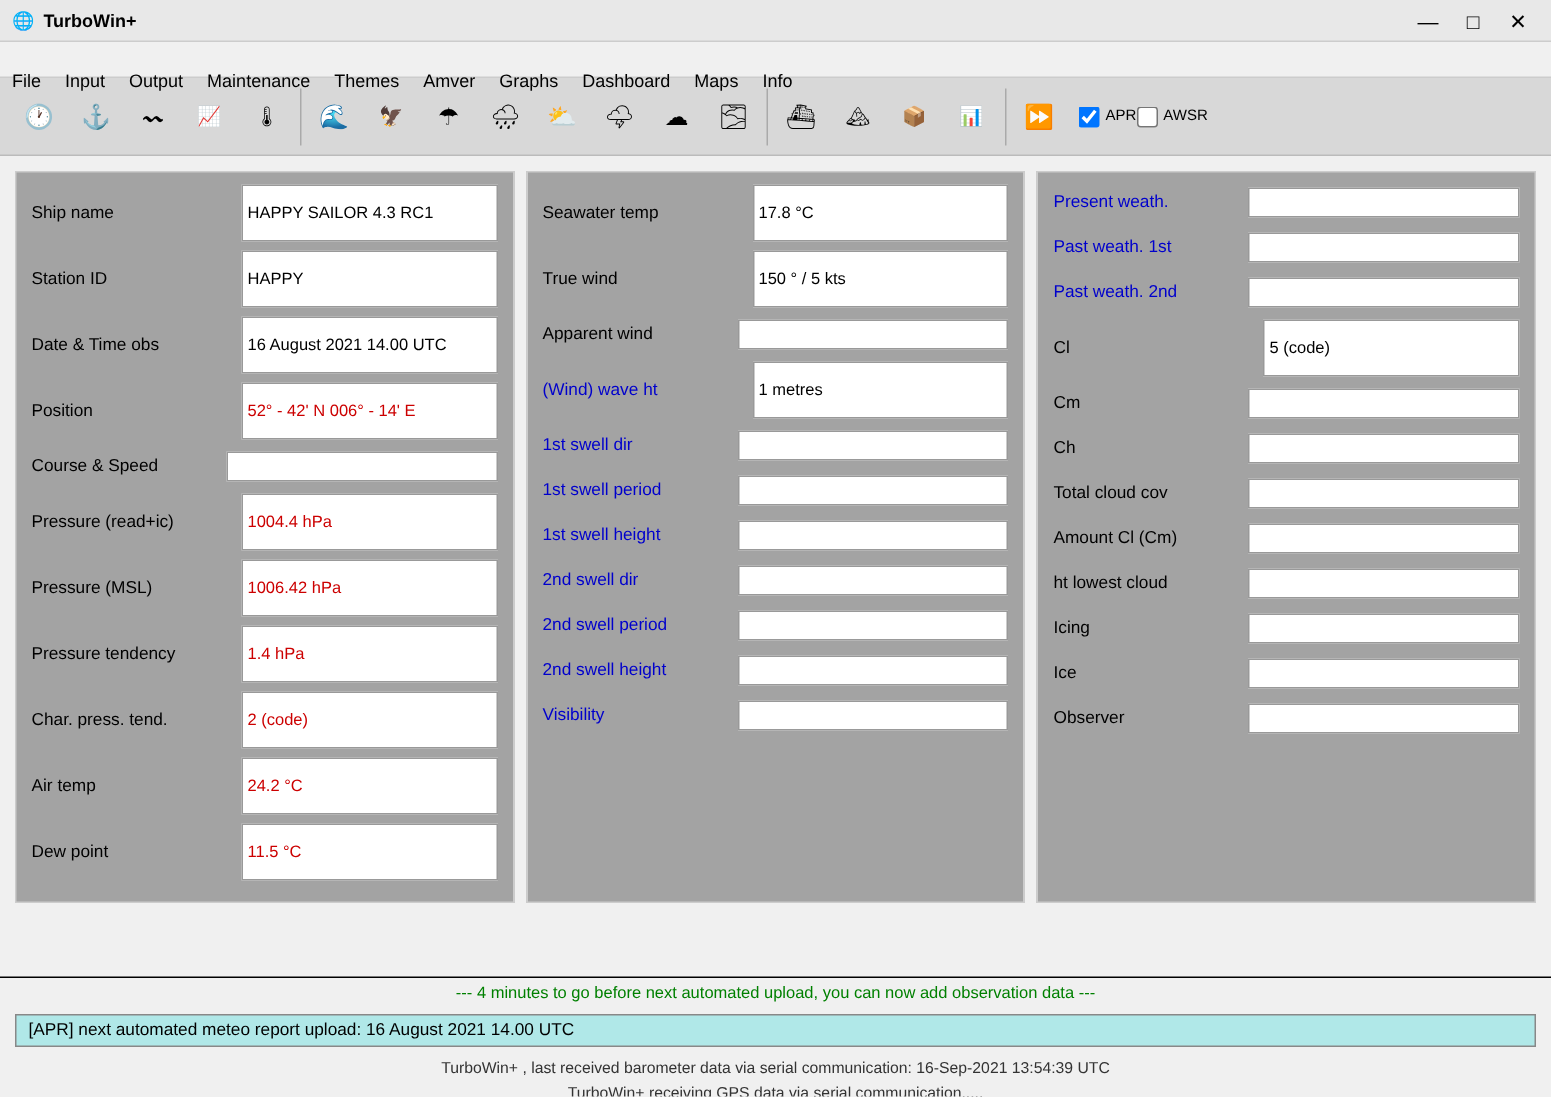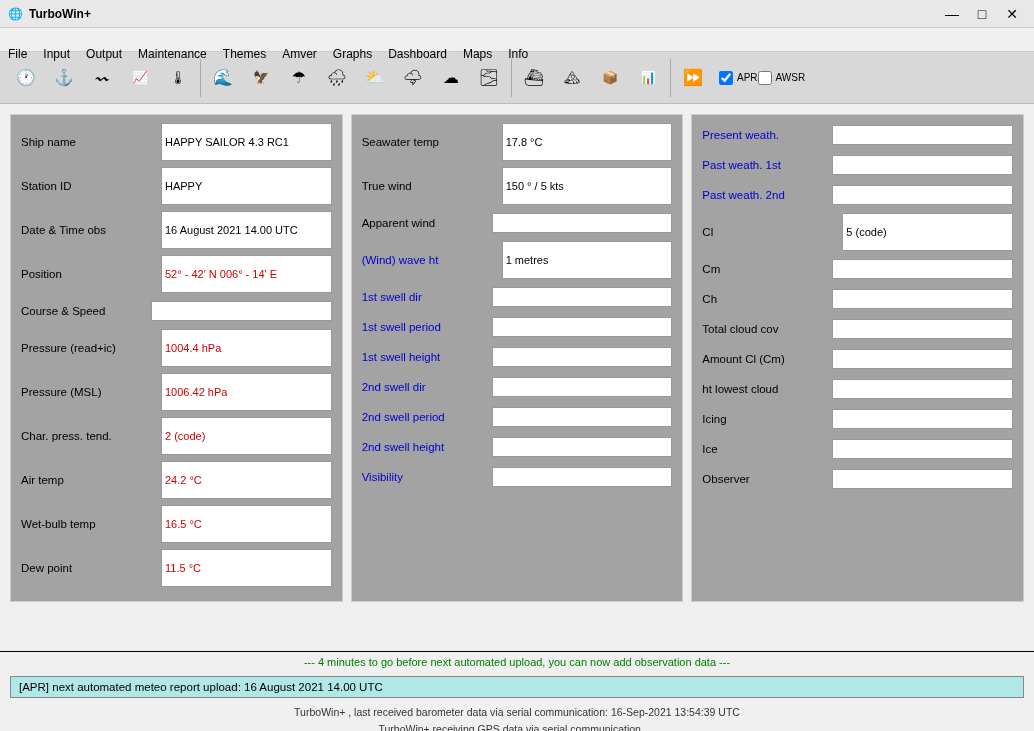--- a/index.html
+++ b/index.html
@@ -271,30 +271,30 @@
       </div>
       <div class="data-row">
         <span class="data-label">Pressure (read+ic)</span>
         <div class="data-value">1004.4 hPa</div>
       </div>
       <div class="data-row">
         <span class="data-label">Pressure (MSL)</span>
         <div class="data-value">1006.42 hPa</div>
       </div>
       <div class="data-row">
+        <span class="data-label">Pressure tendency</span>
+        <div class="data-value">1.4 hPa</div>
+      </div>
+      <div class="data-row">
         <span class="data-label">Char. press. tend.</span>
         <div class="data-value">2 (code)</div>
       </div>
       <div class="data-row">
         <span class="data-label">Air temp</span>
         <div class="data-value">24.2 °C</div>
-      </div>
-      <div class="data-row">
-        <span class="data-label">Wet-bulb temp</span>
-        <div class="data-value">16.5 °C</div>
       </div>
       <div class="data-row">
         <span class="data-label">Dew point</span>
         <div class="data-value">11.5 °C</div>
       </div>
     </div>
 
     <div class="panel-section">
       <div class="data-row">
         <span class="data-label">Seawater temp</span>

